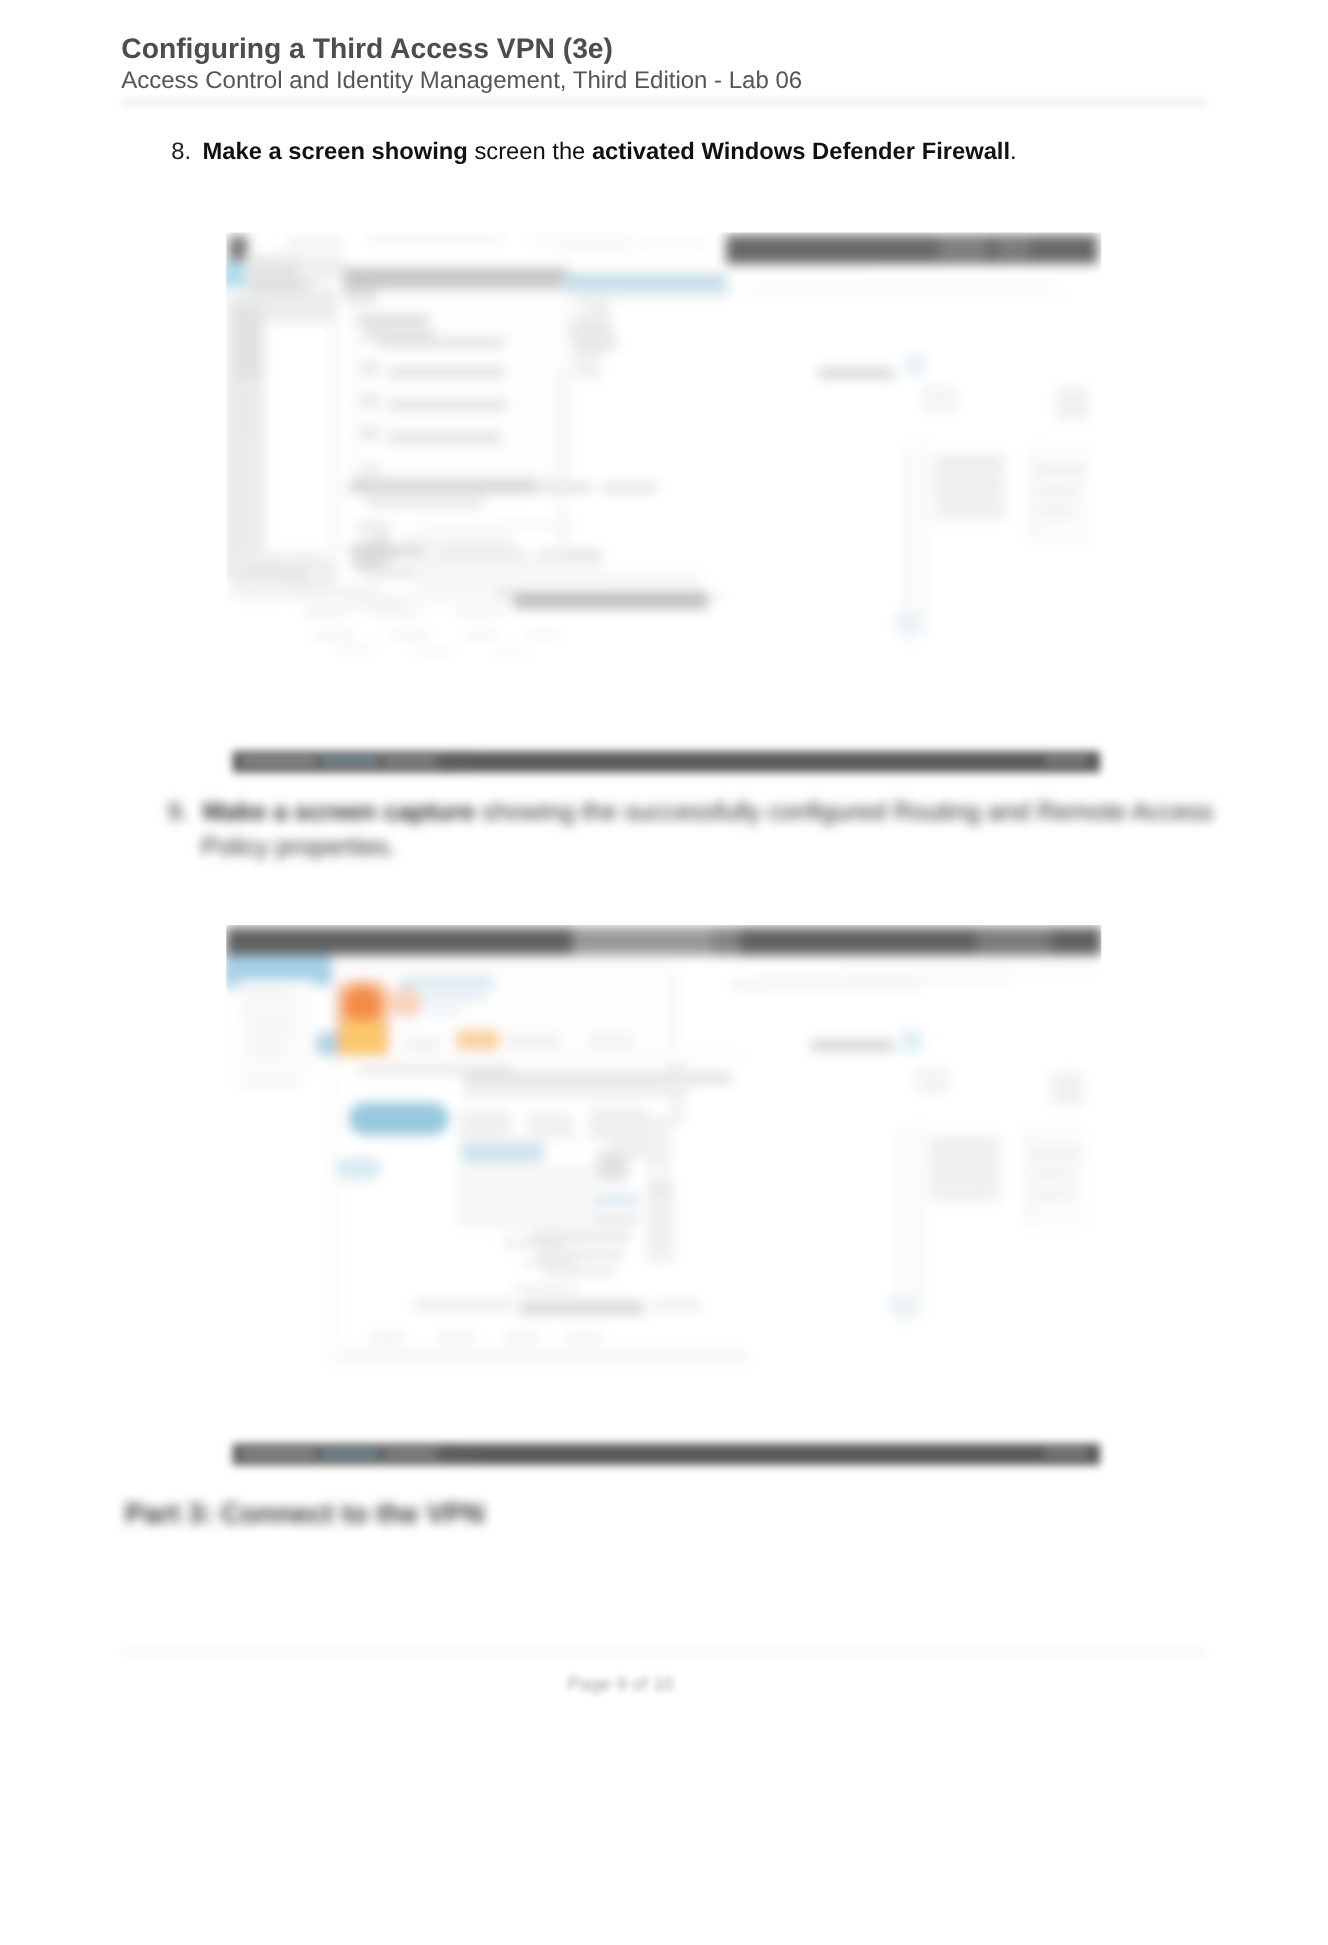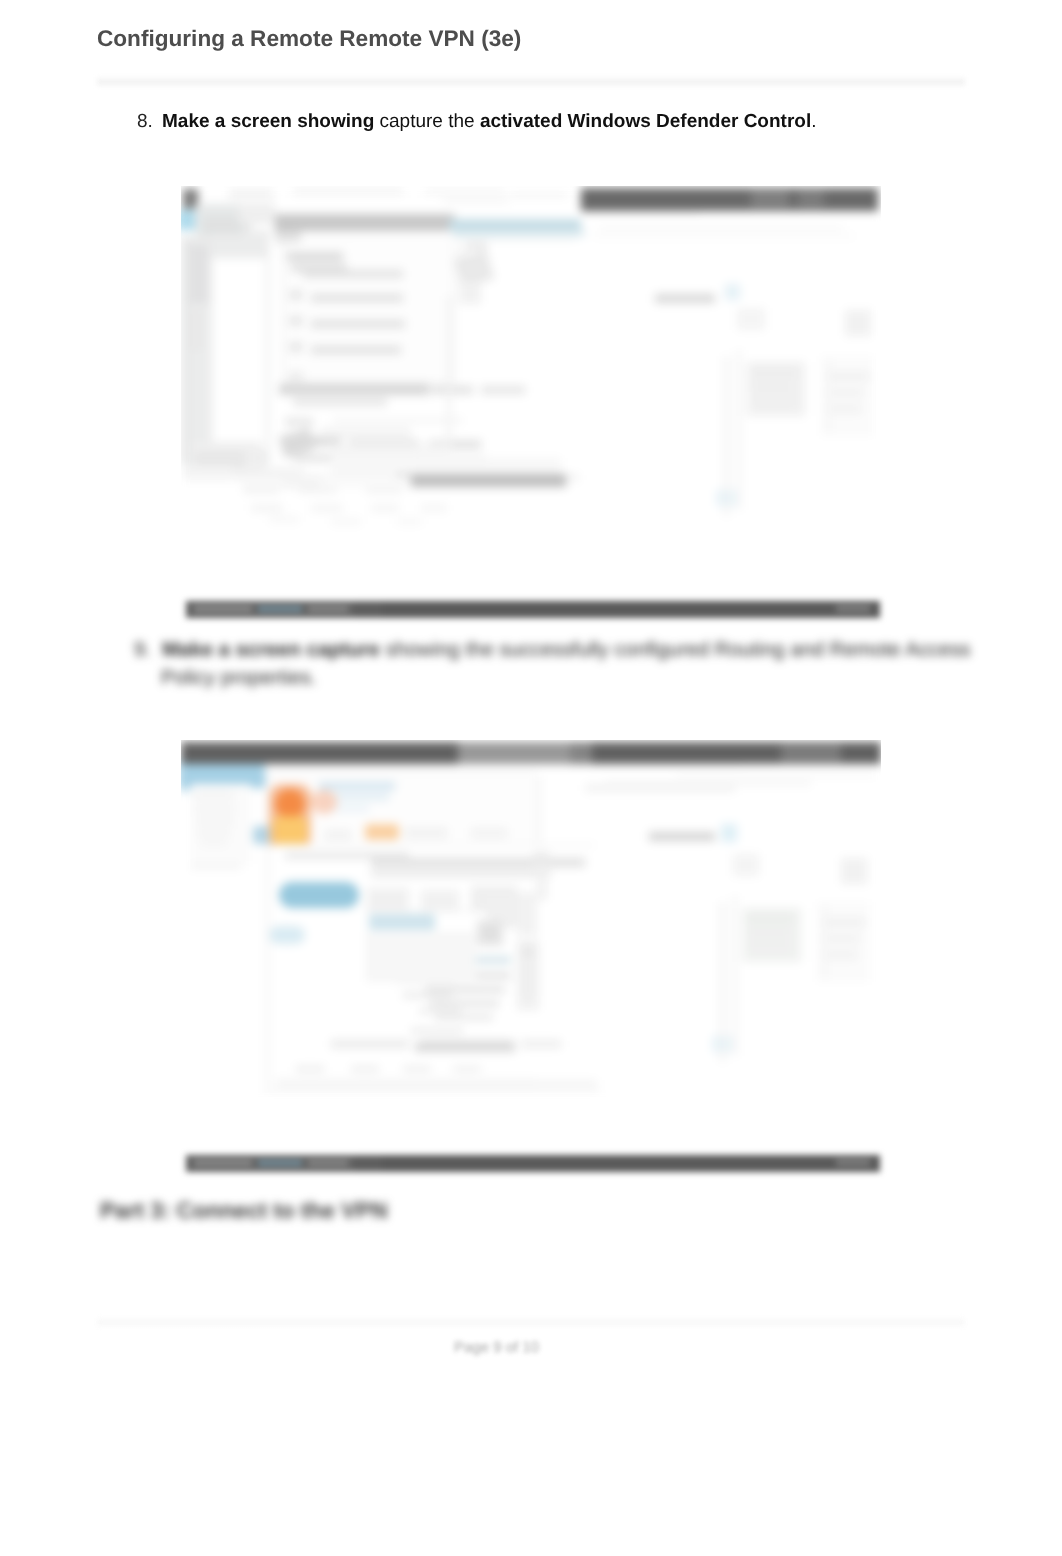--- a/index.html
+++ b/index.html
@@ -39,27 +39,28 @@
   .l{position:absolute;}
   .rbar{position:absolute;filter:blur(3.3px);}
   .rbar .seg{position:absolute;top:0;height:100%;}
 </style>
 </head>
 <body>
 
 <div class="page">
 
   <div class="hdr">
-    <div class="hdr-title">Configuring a Remote Remote VPN (3e)</div>
+    <div class="hdr-title">Configuring a Third Access VPN (3e)</div>
+    <div class="hdr-sub">Access Control and Identity Management, Third Edition - Lab 06</div>
   </div>
   <div class="hdr-rule"></div>
 
   <div class="step" style="left:137px;top:110px">
     <span class="n">8.</span>
-    <span class="tx"><b>Make a screen showing</b><span> capture the </span><b>activated Windows Defender Control</b><span>.</span></span>
+    <span class="tx"><b>Make a screen showing</b><span> screen the </span><b>activated Windows Defender Firewall</b><span>.</span></span>
   </div>
 
   <div class="shot" id="shot1" style="left:181px;top:186px;width:700px;height:362px">
     <div class="inner" id="shot1i">
         <div class="l" style="left: 0px; top: 0px; width: 700px; height: 362px; background: rgb(255, 255, 255);"></div>
         <div class="l" style="left: 2px; top: 3px; width: 15px; height: 20px; background: rgb(106, 106, 106);"></div>
         <div class="l" style="left: -4px; top: 24px; width: 36px; height: 20px; background: rgb(163, 214, 234);"></div>
         <div class="l" style="left: 14px; top: 18px; width: 52px; height: 44px; background: rgb(227, 230, 230);"></div>
         <div class="l" style="left: 22px; top: 30px; width: 48px; height: 30px; background: rgb(220, 222, 222);"></div>
         <div class="l" style="left: 30px; top: 48px; width: 26px; height: 16px; background: rgb(232, 232, 232);"></div>

